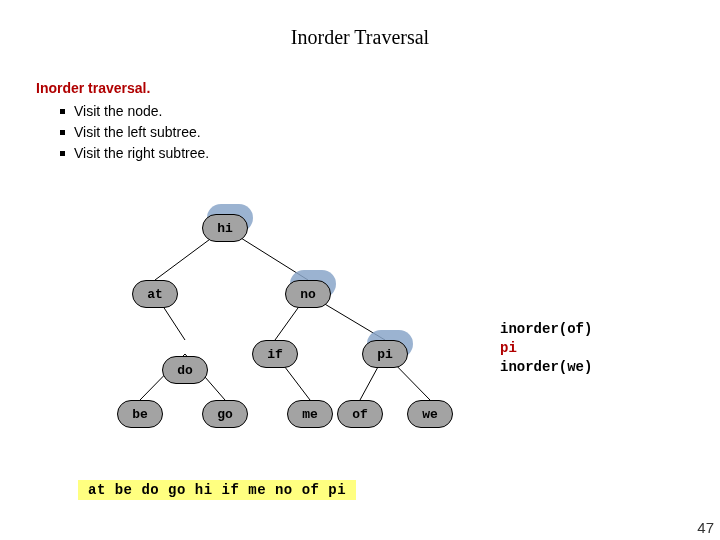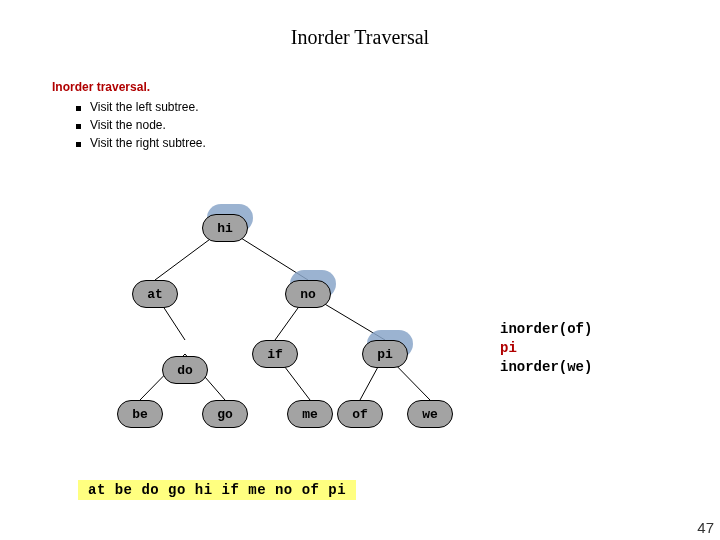--- a/index.html
+++ b/index.html
@@ -13,24 +13,24 @@
     position: relative;
     overflow: hidden;
   }
   .title {
     text-align: center;
     font-size: 20px;
     padding-top: 26px;
   }
   .desc {
     position: absolute;
-    left: 52px;
+    left: 36px;
     top: 78px;
     font-family: Verdana, Arial, sans-serif;
-    font-size: 12px;
+    font-size: 14px;
     line-height: 1.5;
   }
   .desc .head {
     color: #b00000;
     font-weight: bold;
   }
   .desc ul {
     margin: 2px 0 0 0;
     padding-left: 24px;
   }
@@ -108,22 +108,22 @@
   }
 </style>
 </head>
 <body>
 
 <div class="title">Inorder Traversal</div>
 
 <div class="desc">
   <div class="head">Inorder traversal.</div>
   <ul>
+    <li>Visit the node.</li>
     <li>Visit the left subtree.</li>
-    <li>Visit the node.</li>
     <li>Visit the right subtree.</li>
   </ul>
 </div>
 
 <svg class="edges">
   <line x1="225" y1="228" x2="155" y2="280" stroke="#000"></line>
   <line x1="225" y1="228" x2="308" y2="280" stroke="#000"></line>
   <line x1="155" y1="294" x2="185" y2="340" stroke="#000"></line>
   <line x1="308" y1="294" x2="275" y2="340" stroke="#000"></line>
   <line x1="308" y1="294" x2="385" y2="340" stroke="#000"></line>

